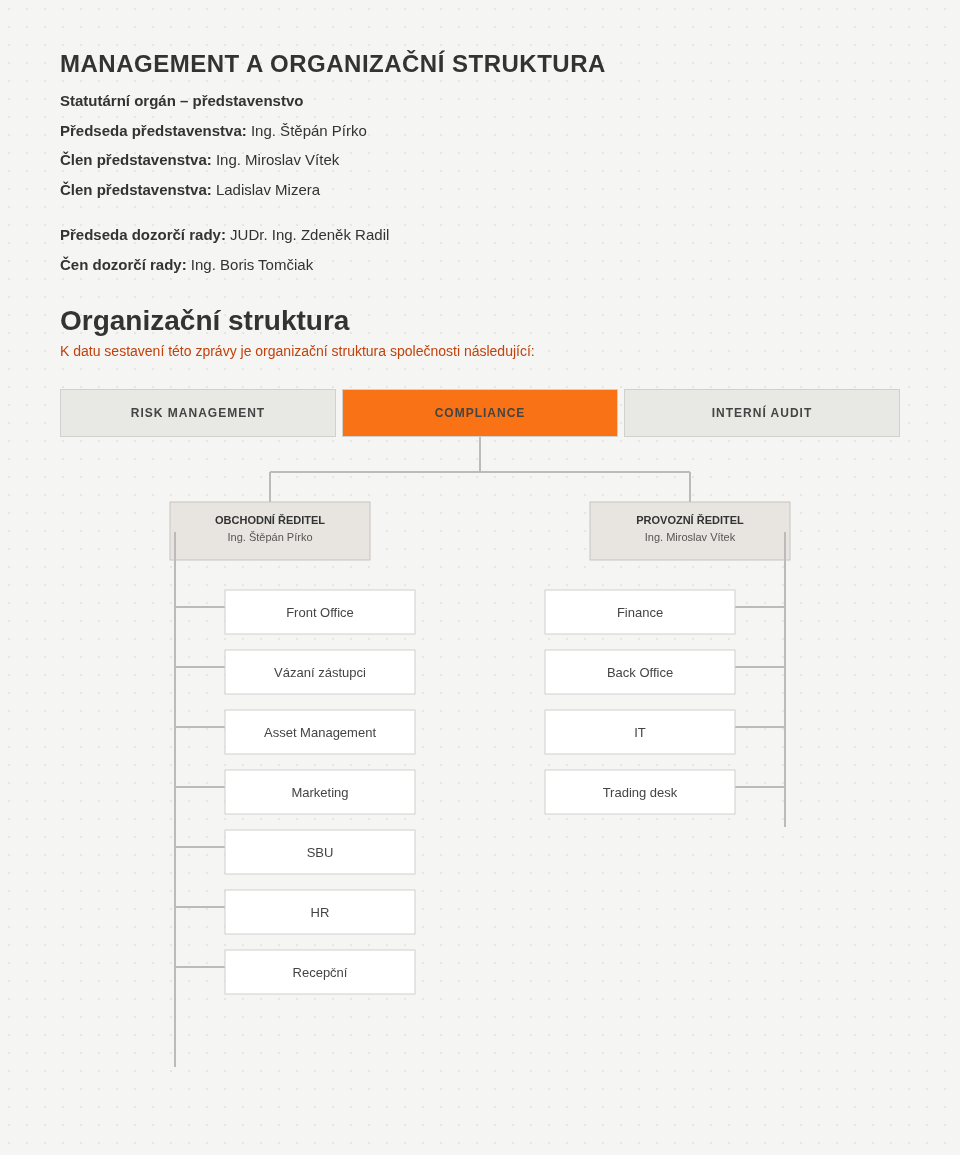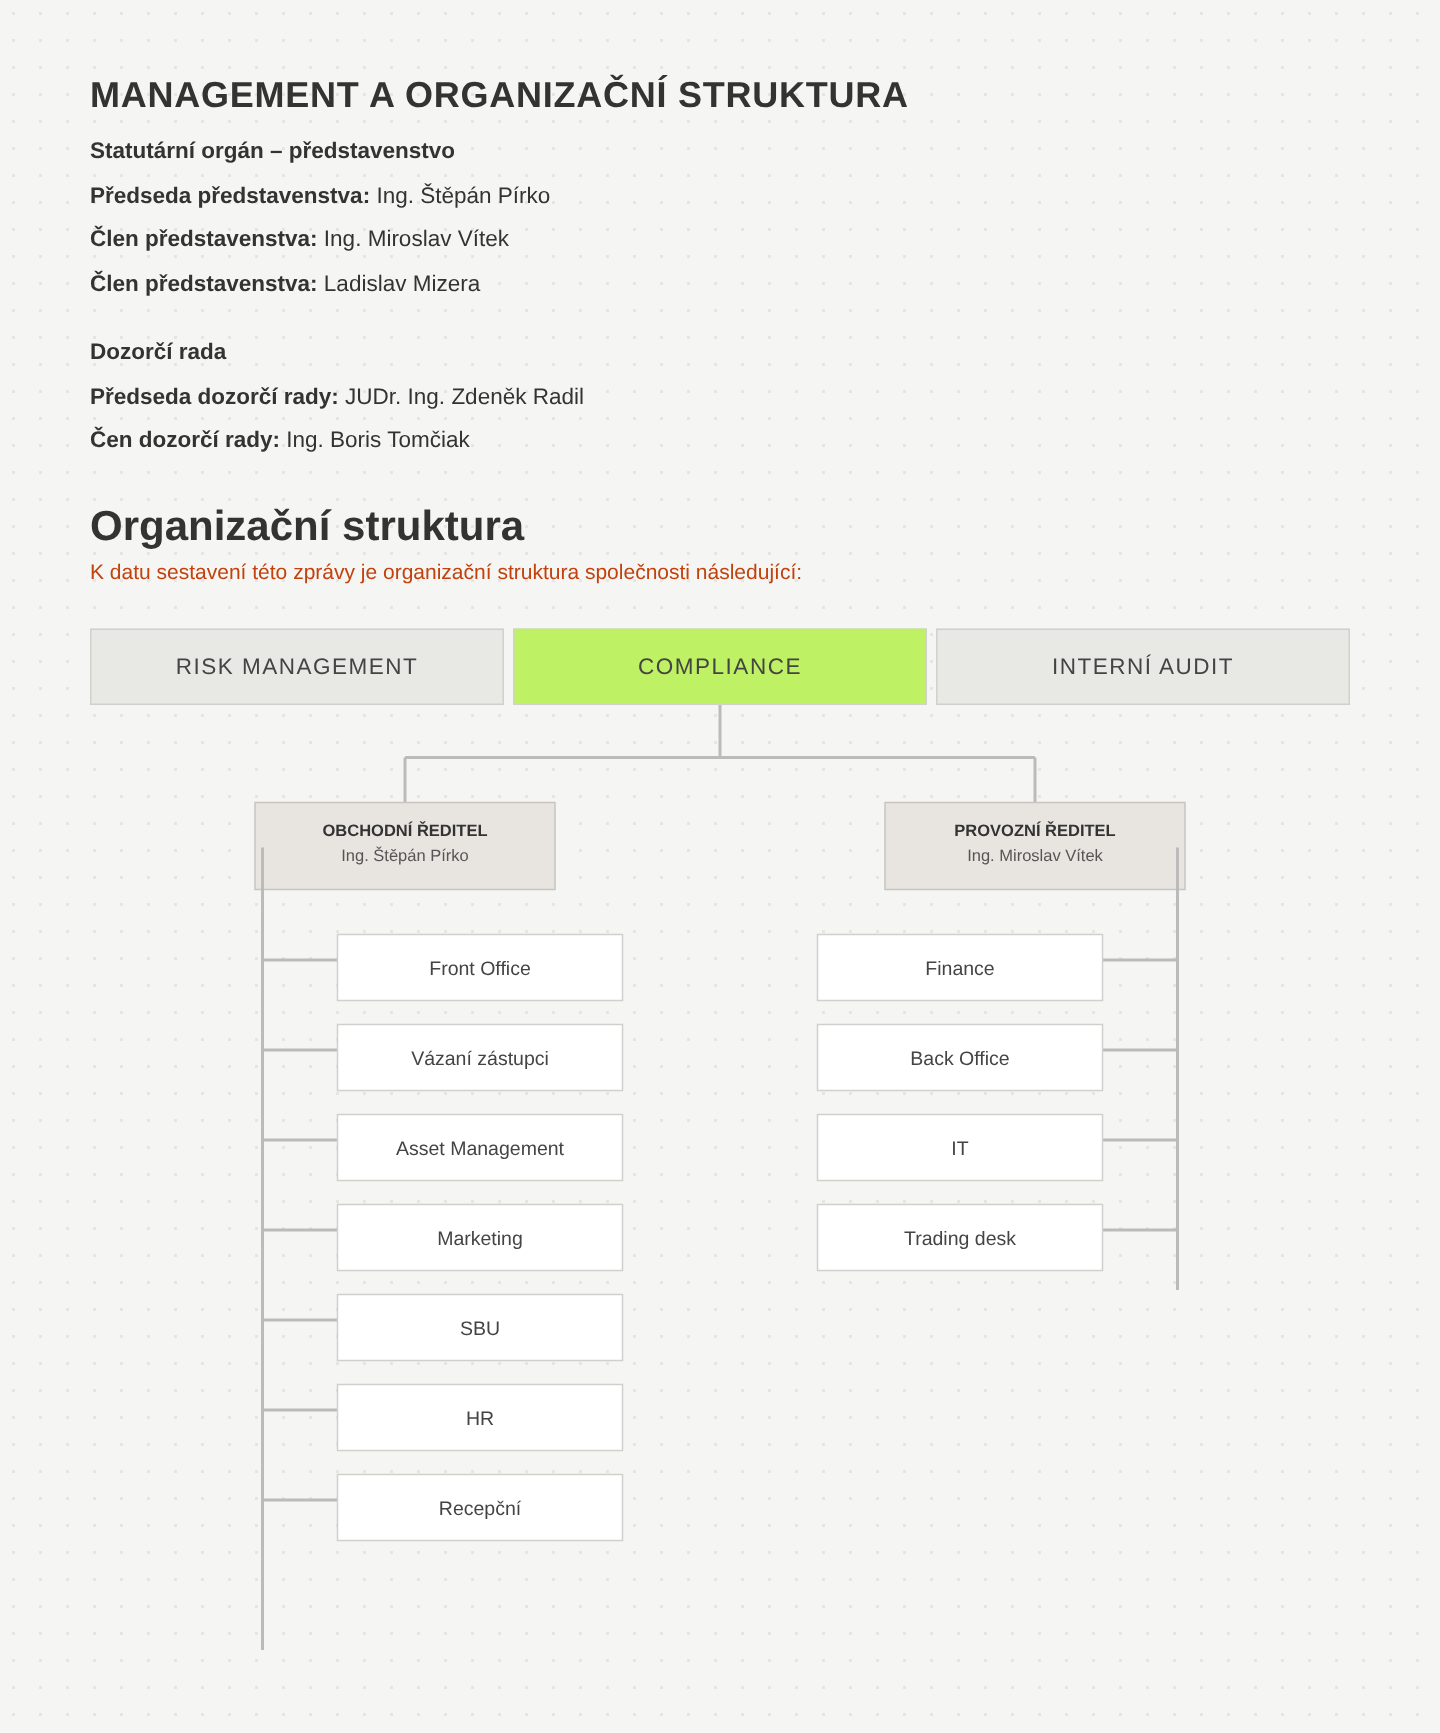--- a/index.html
+++ b/index.html
@@ -70,29 +70,29 @@
       margin-bottom: 0px;
       align-items: stretch;
     }
 
     .top-box {
       flex: 1;
       background: #e8e8e5;
       border: 1px solid #d0d0cc;
       padding: 16px 10px;
       text-align: center;
-      font-size: 15px;
-      font-weight: normal;
+      font-size: 12px;
+      font-weight: bold;
       letter-spacing: 1px;
       color: #444;
       text-transform: uppercase;
     }
 
     .top-box.compliance {
-      background: #bef264;
+      background: #f97316;
     }
 
     
     .org-svg-container {
       position: relative;
       width: 100%;
     }
   </style>
 </head>
 <body>
@@ -113,23 +113,20 @@
       <span class="subtitle-bold">Člen představenstva:</span>
       <span>Ing. Miroslav Vítek</span>
     </p>
     <p class="text-block">
       <span class="subtitle-bold">Člen představenstva:</span>
       <span>Ladislav Mizera</span>
     </p>
   </div>
 
   <div style="margin-top: 20px;">
-    <p class="text-block">
-      <strong>Dozorčí rada</strong>
-    </p>
     <p class="text-block">
       <span class="subtitle-bold">Předseda dozorčí rady:</span>
       <span>JUDr. Ing. Zdeněk Radil</span>
     </p>
     <p class="text-block">
       <span class="subtitle-bold">Čen dozorčí rady:</span>
       <span>Ing. Boris Tomčiak</span>
     </p>
   </div>
 

